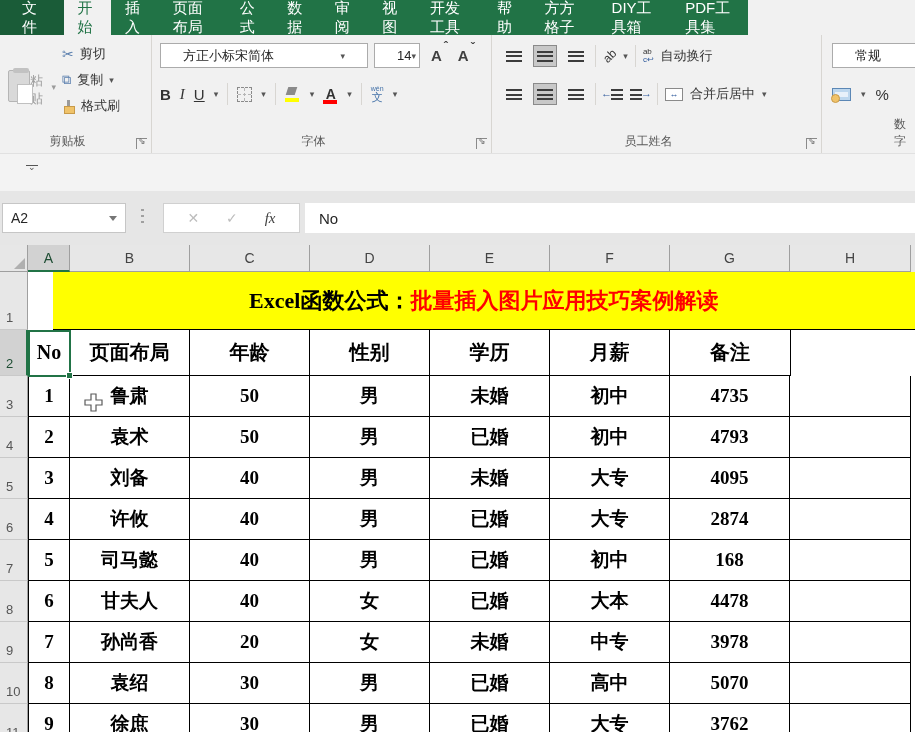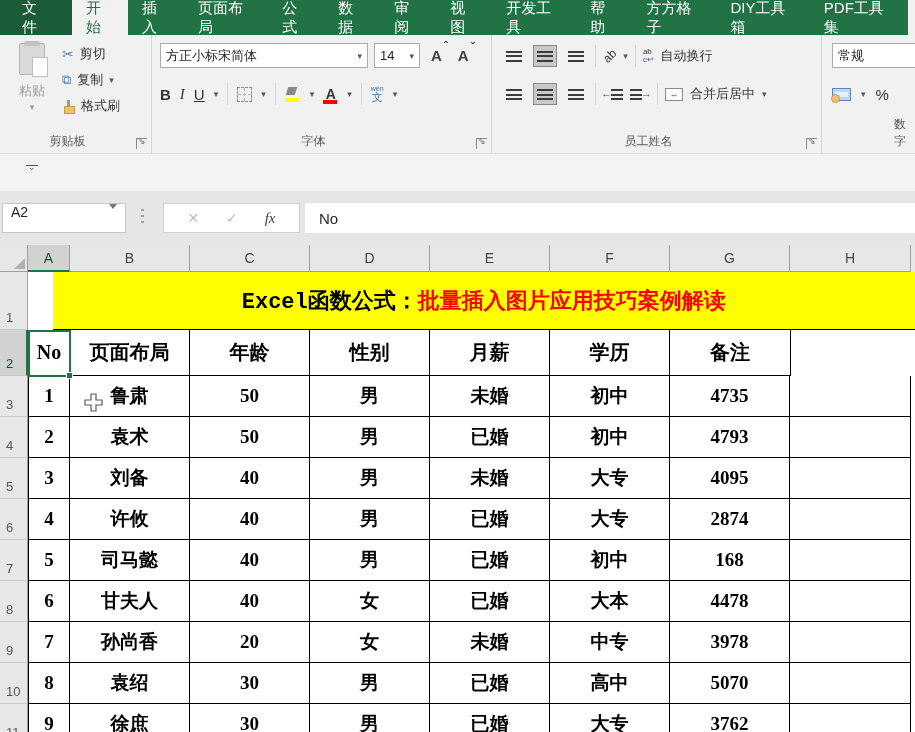--- a/index.html
+++ b/index.html
@@ -1,52 +1,52 @@
 <!DOCTYPE html>
 <html><head>
 <meta charset="utf-8">
 <style>
   * { margin:0; padding:0; box-sizing:border-box; }
   html,body { width:915px; height:732px; overflow:hidden; }
   body { position:relative; background:#f1f1f1; font-family:"Liberation Sans", sans-serif; }
 
   
-  .tabbar { position:absolute; left:0; top:0; width:908px; height:35px; background:#217346; display:flex; align-items:stretch; }
+  .tabbar { position:absolute; left:0; top:0; width:748px; height:35px; background:#217346; display:flex; align-items:stretch; }
   .tab { color:#fff; font-size:15px; display:flex; align-items:center; padding:16px 14px; cursor:default; }
   .tab.file { background:#1a5c38; padding:0 22px; }
   .tab.active { background:#f1f1f1; color:#217346; }
 
   
   .ribbon { position:absolute; left:0; top:35px; width:915px; height:118px; background:#f1f1f1; display:flex; }
   .rgroup { position:relative; height:100%; border-right:1px solid #d8d6d2; flex:none; }
   .rgroup .glabel { position:absolute; bottom:3px; left:0; right:16px; text-align:center; font-size:12px; color:#595959; }
   .launcher { position:absolute; bottom:4px; right:4px; width:11px; height:11px; border-left:1px solid #8a8a8a; border-top:1px solid #8a8a8a; }
   .launcher::after { content:"⇘"; position:absolute; left:1px; top:-3px; font-size:9px; color:#666; }
 
   
   .g-clip { width:152px; }
-  .paste-btn { position:absolute; left:8px; top:8px; width:48px; height:86px; display:flex; flex-direction:column; align-items:center; }
+  .paste-btn { position:absolute; left:8px; top:8px; width:48px; height:86px; display:flex; flex-direction:row; align-items:center; }
   .clipboard-shape { width:26px; height:32px; background:#d9d9d9; border:1px solid #b5b5b5; border-radius:2px; position:relative; }
   .clipboard-shape::before { content:""; position:absolute; left:4px; top:-3px; width:16px; height:5px; background:#c2c2c2; border-radius:2px; }
   .clipboard-shape::after { content:""; position:absolute; right:-4px; bottom:-3px; width:14px; height:18px; background:#fff; border:1px solid #c0c0c0; }
   .paste-btn .t { font-size:13px; color:#9b9b9b; margin-top:7px; }
   .paste-btn .dd { color:#9b9b9b; font-size:9px; margin-top:2px; }
   .clip-rows { position:absolute; left:62px; top:10px; display:flex; flex-direction:column; gap:8px; }
   .clip-row { display:flex; align-items:center; gap:6px; font-size:13px; color:#333; height:18px; }
   .ic-cut { color:#5a7fae; font-size:14px; }
   .ic-copy { color:#5a7fae; font-size:13px; }
   .ic-brush { display:inline-block; width:13px; height:13px; position:relative; }
   .ic-brush::before { content:""; position:absolute; left:5px; top:0; width:3px; height:6px; background:#9b9b9b; }
   .ic-brush::after { content:""; position:absolute; left:2px; top:6px; width:9px; height:6px; background:#f0c36a; border:1px solid #c89a49; }
   .dd { font-size:9px; color:#555; }
 
   
   .g-font { width:340px; }
   .f-row1 { position:absolute; left:8px; top:8px; display:flex; align-items:center; gap:6px; }
-  .combo { background:#fff; border:1px solid #ababab; height:25px; display:flex; align-items:center; padding:0 5px; font-size:13px; color:#262626; }
+  .combo { background:#fff; border:1px solid #ababab; height:25px; display:flex; align-items:center; padding:0 22px; font-size:13px; color:#262626; }
   .combo .dd { margin-left:auto; }
   .combo.font-name { width:208px; }
   .combo.font-size { width:46px; }
   .grow-font, .shrink-font { font-size:15px; color:#404040; position:relative; padding:0 5px; font-weight:bold; }
   .grow-font::after { content:"ˆ"; position:absolute; top:-7px; right:-1px; font-size:12px; color:#404040; }
   .shrink-font::after { content:"ˇ"; position:absolute; top:-6px; right:-1px; font-size:12px; color:#404040; }
   .f-row2 { position:absolute; left:8px; top:46px; display:flex; align-items:center; gap:9px; height:26px; }
   .fbtn { font-size:15px; color:#333; display:flex; align-items:center; }
   .fbtn.b { font-weight:bold; }
   .fbtn.i { font-style:italic; font-family:"Liberation Serif", serif; }
@@ -92,21 +92,21 @@
   .pct { font-size:15px; color:#333; }
   .g-num .glabel { text-align:left; left:72px; }
 
   
   .qat { position:absolute; left:0; top:153px; width:915px; height:38px; background:#f3f3f3; border-top:1px solid #e1e1e1; }
   .qat-chevron { position:absolute; left:26px; top:11px; width:12px; border-top:1px solid #555; }
   .qat-chevron::after { content:"⌄"; position:absolute; left:2px; top:-4px; font-size:9px; color:#555; }
 
   
   .fbar { position:absolute; left:0; top:191px; width:915px; height:54px; background:#e6e6e6; }
-  .namebox { position:absolute; left:2px; top:12px; width:124px; height:30px; background:#fff; border:1px solid #c6c6c6; display:flex; align-items:flex-start; padding:0 8px; font-size:14px; color:#262626; }
+  .namebox { position:absolute; left:2px; top:12px; width:124px; height:30px; background:#fff; border:1px solid #c6c6c6; display:flex; align-items:center; padding:0 8px; font-size:14px; color:#262626; }
   .namebox .caret { margin-left:auto; width:0; height:0; border-left:4px solid transparent; border-right:4px solid transparent; border-top:5px solid #767676; }
   .fdots { position:absolute; left:141px; top:18px; width:3px; height:18px; background:repeating-linear-gradient(to bottom,#a0a0a0 0 2px,transparent 2px 6px); }
   .fxbox { position:absolute; left:163px; top:12px; width:137px; height:30px; background:#fff; border:1px solid #d0d0d0; display:flex; align-items:center; justify-content:space-around; padding:0 10px; }
   .fx-cancel, .fx-enter { color:#bdbdbd; font-size:14px; }
   .fx-fn { font-family:"Liberation Serif", serif; font-style:italic; font-size:15px; color:#3f3f3f; }
   .fvalue { position:absolute; left:305px; top:12px; right:0; height:30px; background:#fff; display:flex; align-items:center; padding-left:14px; font-size:15px; color:#262626; }
 
   
   .sheet { position:absolute; left:0; top:245px; width:915px; height:487px; background:#fff; overflow:hidden; }
   .colheads { position:absolute; left:0; top:0; width:915px; height:27px; background:#e7e7e7; display:flex; }
@@ -115,21 +115,21 @@
   .chead { height:27px; border-right:1px solid #9f9f9f; border-bottom:1px solid #9f9f9f; display:flex; align-items:center; justify-content:center; font-size:14px; color:#444; background:#e7e7e7; }
   .chead.sel { background:#d2d2d2; border-bottom:2px solid #217346; color:#1e4d33; }
   .w-a{width:42px;} .w-b{width:120px;} .w-c{width:120px;} .w-d{width:120px;}
   .w-e{width:120px;} .w-f{width:120px;} .w-g{width:120px;} .w-h{width:121px;}
 
   .grid { position:absolute; left:0; top:27px; width:915px; }
   .srow { display:flex; }
   .gut { width:28px; background:#e7e7e7; border-right:1px solid #9f9f9f; border-bottom:1px solid #c9c9c9; font-size:13px; color:#555; display:flex; align-items:flex-end; padding:0 0 4px 6px; }
   .gut.sel { background:#d2d2d2; border-right:2px solid #217346; color:#1e4d33; }
   .banner-row { height:58px; }
-  .banner-cell { width:883px; background:#ffff00; border-bottom:1px solid #000; display:flex; align-items:center; justify-content:center; font-family:Liberation Mono, monospace; font-weight:bold; font-size:22px; color:#000;margin-left:25px; }
+  .banner-cell { width:883px; background:#ffff00; border-bottom:1px solid #000; display:flex; align-items:center; justify-content:center; font-family:Liberation Serif, serif; font-weight:bold; font-size:22px; color:#000;margin-left:25px; }
   .banner-cell .hl { color:#ff0000; }
   .hrow { height:46px; }
   .drow { height:41px; }
   .cell { background:#fff; border-right:1px solid #000; border-bottom:1px solid #000; display:flex; align-items:center; justify-content:center; font-family:"Liberation Serif","DejaVu Serif",serif; font-weight:bold; color:#000; }
   .cell.first { border-left:1px solid #000; }
   .hrow .cell { font-size:20px; }
   .drow .cell { font-size:19px; }
 
   .selring { position:absolute; left:28px; top:85px; width:43px; height:47px; border:2px solid #217346; pointer-events:none; }
   .selring .handle { position:absolute; right:-4px; bottom:-4px; width:7px; height:7px; background:#217346; border:1px solid #fff; }
@@ -323,22 +323,22 @@
           <span class="hl">批量插入图片应用技巧案例解读</span>
       </div>
     </div>
 
     <div class="srow hrow">
       <div class="gut sel">2</div>
       <div class="cell first w-a">No</div>
       <div class="cell w-b">页面布局</div>
       <div class="cell w-c">年龄</div>
       <div class="cell w-d">性别</div>
+      <div class="cell w-f">学历</div>
       <div class="cell w-g">月薪</div>
-      <div class="cell w-f">学历</div>
       <div class="cell w-h">备注</div>
     </div>
 
     <div class="srow drow">
         <div class="gut">3</div>
         <div class="cell first w-a">1</div>
         <div class="cell w-b">鲁肃</div>
         <div class="cell w-c">50</div>
         <div class="cell w-d">男</div>
         <div class="cell w-e">未婚</div>

